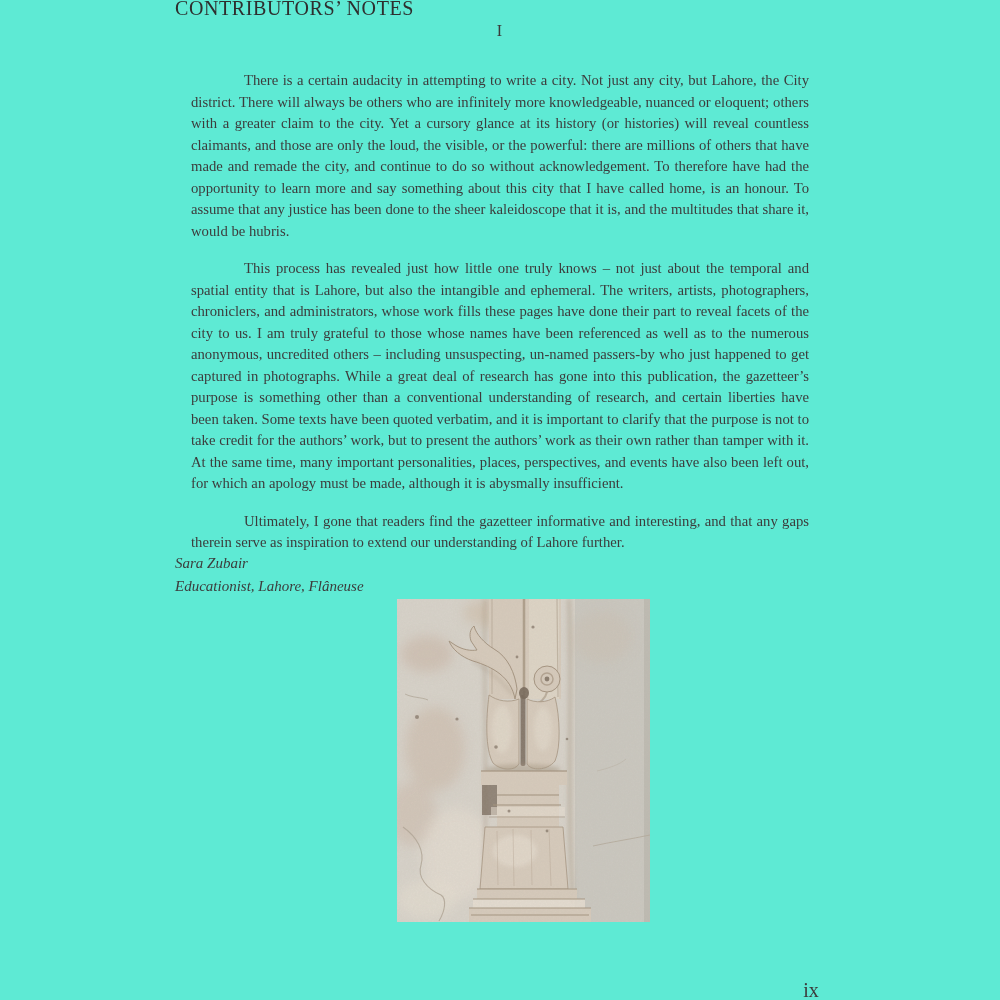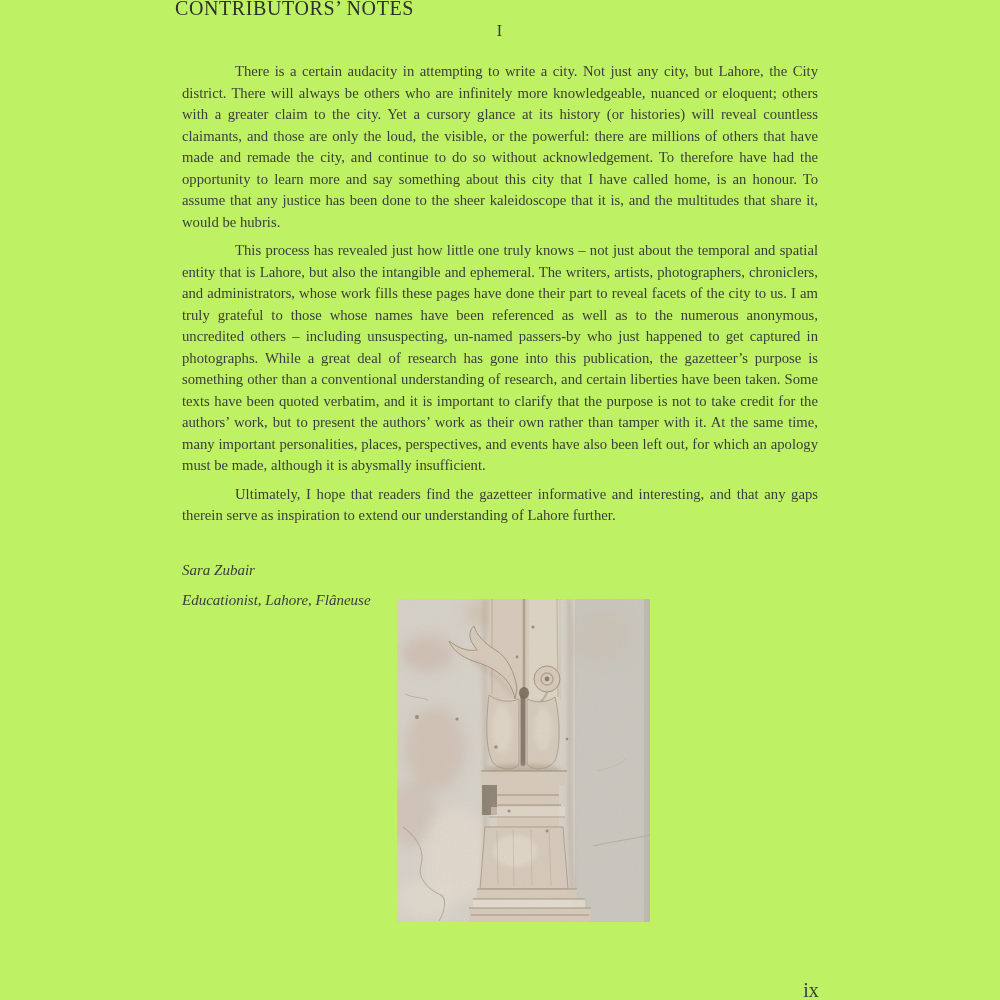--- a/index.html
+++ b/index.html
@@ -1,32 +1,32 @@
 <!DOCTYPE html>
 <html style="--wall: #d7d2c9; --wallRight: #cac7bf; --pink: #c8b1a0; --tan: #cbb79f; --stone: #d6cabb; --stoneHi: #e7dfd2; --stoneShadow: #a4937f; --dark: #77685a; --crack: #b2a798;"><head>
 <meta charset="utf-8">
 <style>
   html,body{margin:0;padding:0;background:#ffffff;}
   body{width:1000px;height:1000px;position:relative;overflow:hidden;
        font-family:"Liberation Serif", serif;color:#3a3a3a;}
-  .page{position:absolute;inset:0;background:#bef264;}
+  .page{position:absolute;inset:0;background:#5eead4;}
 
   .heading{position:absolute;left:175px;top:-3px;font-size:20px;
            letter-spacing:.6px;color:#2e2e2e;white-space:nowrap;}
   .numeral{position:absolute;left:175px;top:22px;width:650px;
            text-align:center;font-size:16px;letter-spacing:1px;color:#3a3a3a;}
 
   .body-text{position:absolute;left:175px;top:54px;width:650px;
              font-size:14.7px;line-height:21.5px;text-align:justify;
              color:#3c3c3c;}
-  .body-text p{margin:7px;text-indent:53px;font-family:Liberation Serif, serif;}
+  .body-text p{margin:16px;text-indent:53px;font-family:Liberation Serif, serif;}
 
   .signature{position:absolute;left:175px;top:552px;font-style:italic;
              font-size:15px;line-height:23px;color:#3c3c3c;}
-  .signature div{margin:7px;}
+  .signature div{margin:0;}
 
   .photo{position:absolute;left:397px;top:599px;width:253px;height:323px;}
   .photo svg{display:block;width:100%;height:100%;}
 
   .page-number{position:absolute;left:791px;top:979px;width:40px;
                text-align:center;font-size:20px;color:#3c3c3c;}
 
   
   .c-wall   {fill:var(--wall,#d7d2c9);}
   .c-wallR  {fill:var(--wallRight,#cac7bf);}
@@ -44,21 +44,21 @@
 
 <div class="page">
 
   <div class="heading">CONTRIBUTORS’ NOTES</div>
 
   <div class="numeral">I</div>
 
   <div class="body-text">
     <p>There is a certain audacity in attempting to write a city. Not just any city, but Lahore, the City district. There will always be others who are infinitely more knowledgeable, nuanced or eloquent; others with a greater claim to the city. Yet a cursory glance at its history (or histories) will reveal countless claimants, and those are only the loud, the visible, or the powerful: there are millions of others that have made and remade the city, and continue to do so without acknowledgement. To therefore have had the opportunity to learn more and say something about this city that I have called home, is an honour. To assume that any justice has been done to the sheer kaleidoscope that it is, and the multitudes that share it, would be hubris.</p>
     <p>This process has revealed just how little one truly knows – not just about the temporal and spatial entity that is Lahore, but also the intangible and ephemeral. The writers, artists, photographers, chroniclers, and administrators, whose work fills these pages have done their part to reveal facets of the city to us. I am truly grateful to those whose names have been referenced as well as to the numerous anonymous, uncredited others – including unsuspecting, un-named passers-by who just happened to get captured in photographs. While a great deal of research has gone into this publication, the gazetteer’s purpose is something other than a conventional understanding of research, and certain liberties have been taken. Some texts have been quoted verbatim, and it is important to clarify that the purpose is not to take credit for the authors’ work, but to present the authors’ work as their own rather than tamper with it. At the same time, many important personalities, places, perspectives, and events have also been left out, for which an apology must be made, although it is abysmally insufficient.</p>
-    <p>Ultimately, I hope that readers find the gazetteer informative and interesting, and that any gaps therein serve as inspiration to extend our understanding of Lahore further.</p>
+    <p>Ultimately, I gone that readers find the gazetteer informative and interesting, and that any gaps therein serve as inspiration to extend our understanding of Lahore further.</p>
   </div>
 
   <div class="signature">
     <div>Sara Zubair</div>
     <div>Educationist, Lahore, Flâneuse</div>
   </div>
 
   <figure class="photo" style="margin:0">
     <svg viewBox="0 0 253 323" preserveAspectRatio="none" role="img">
       <defs>

